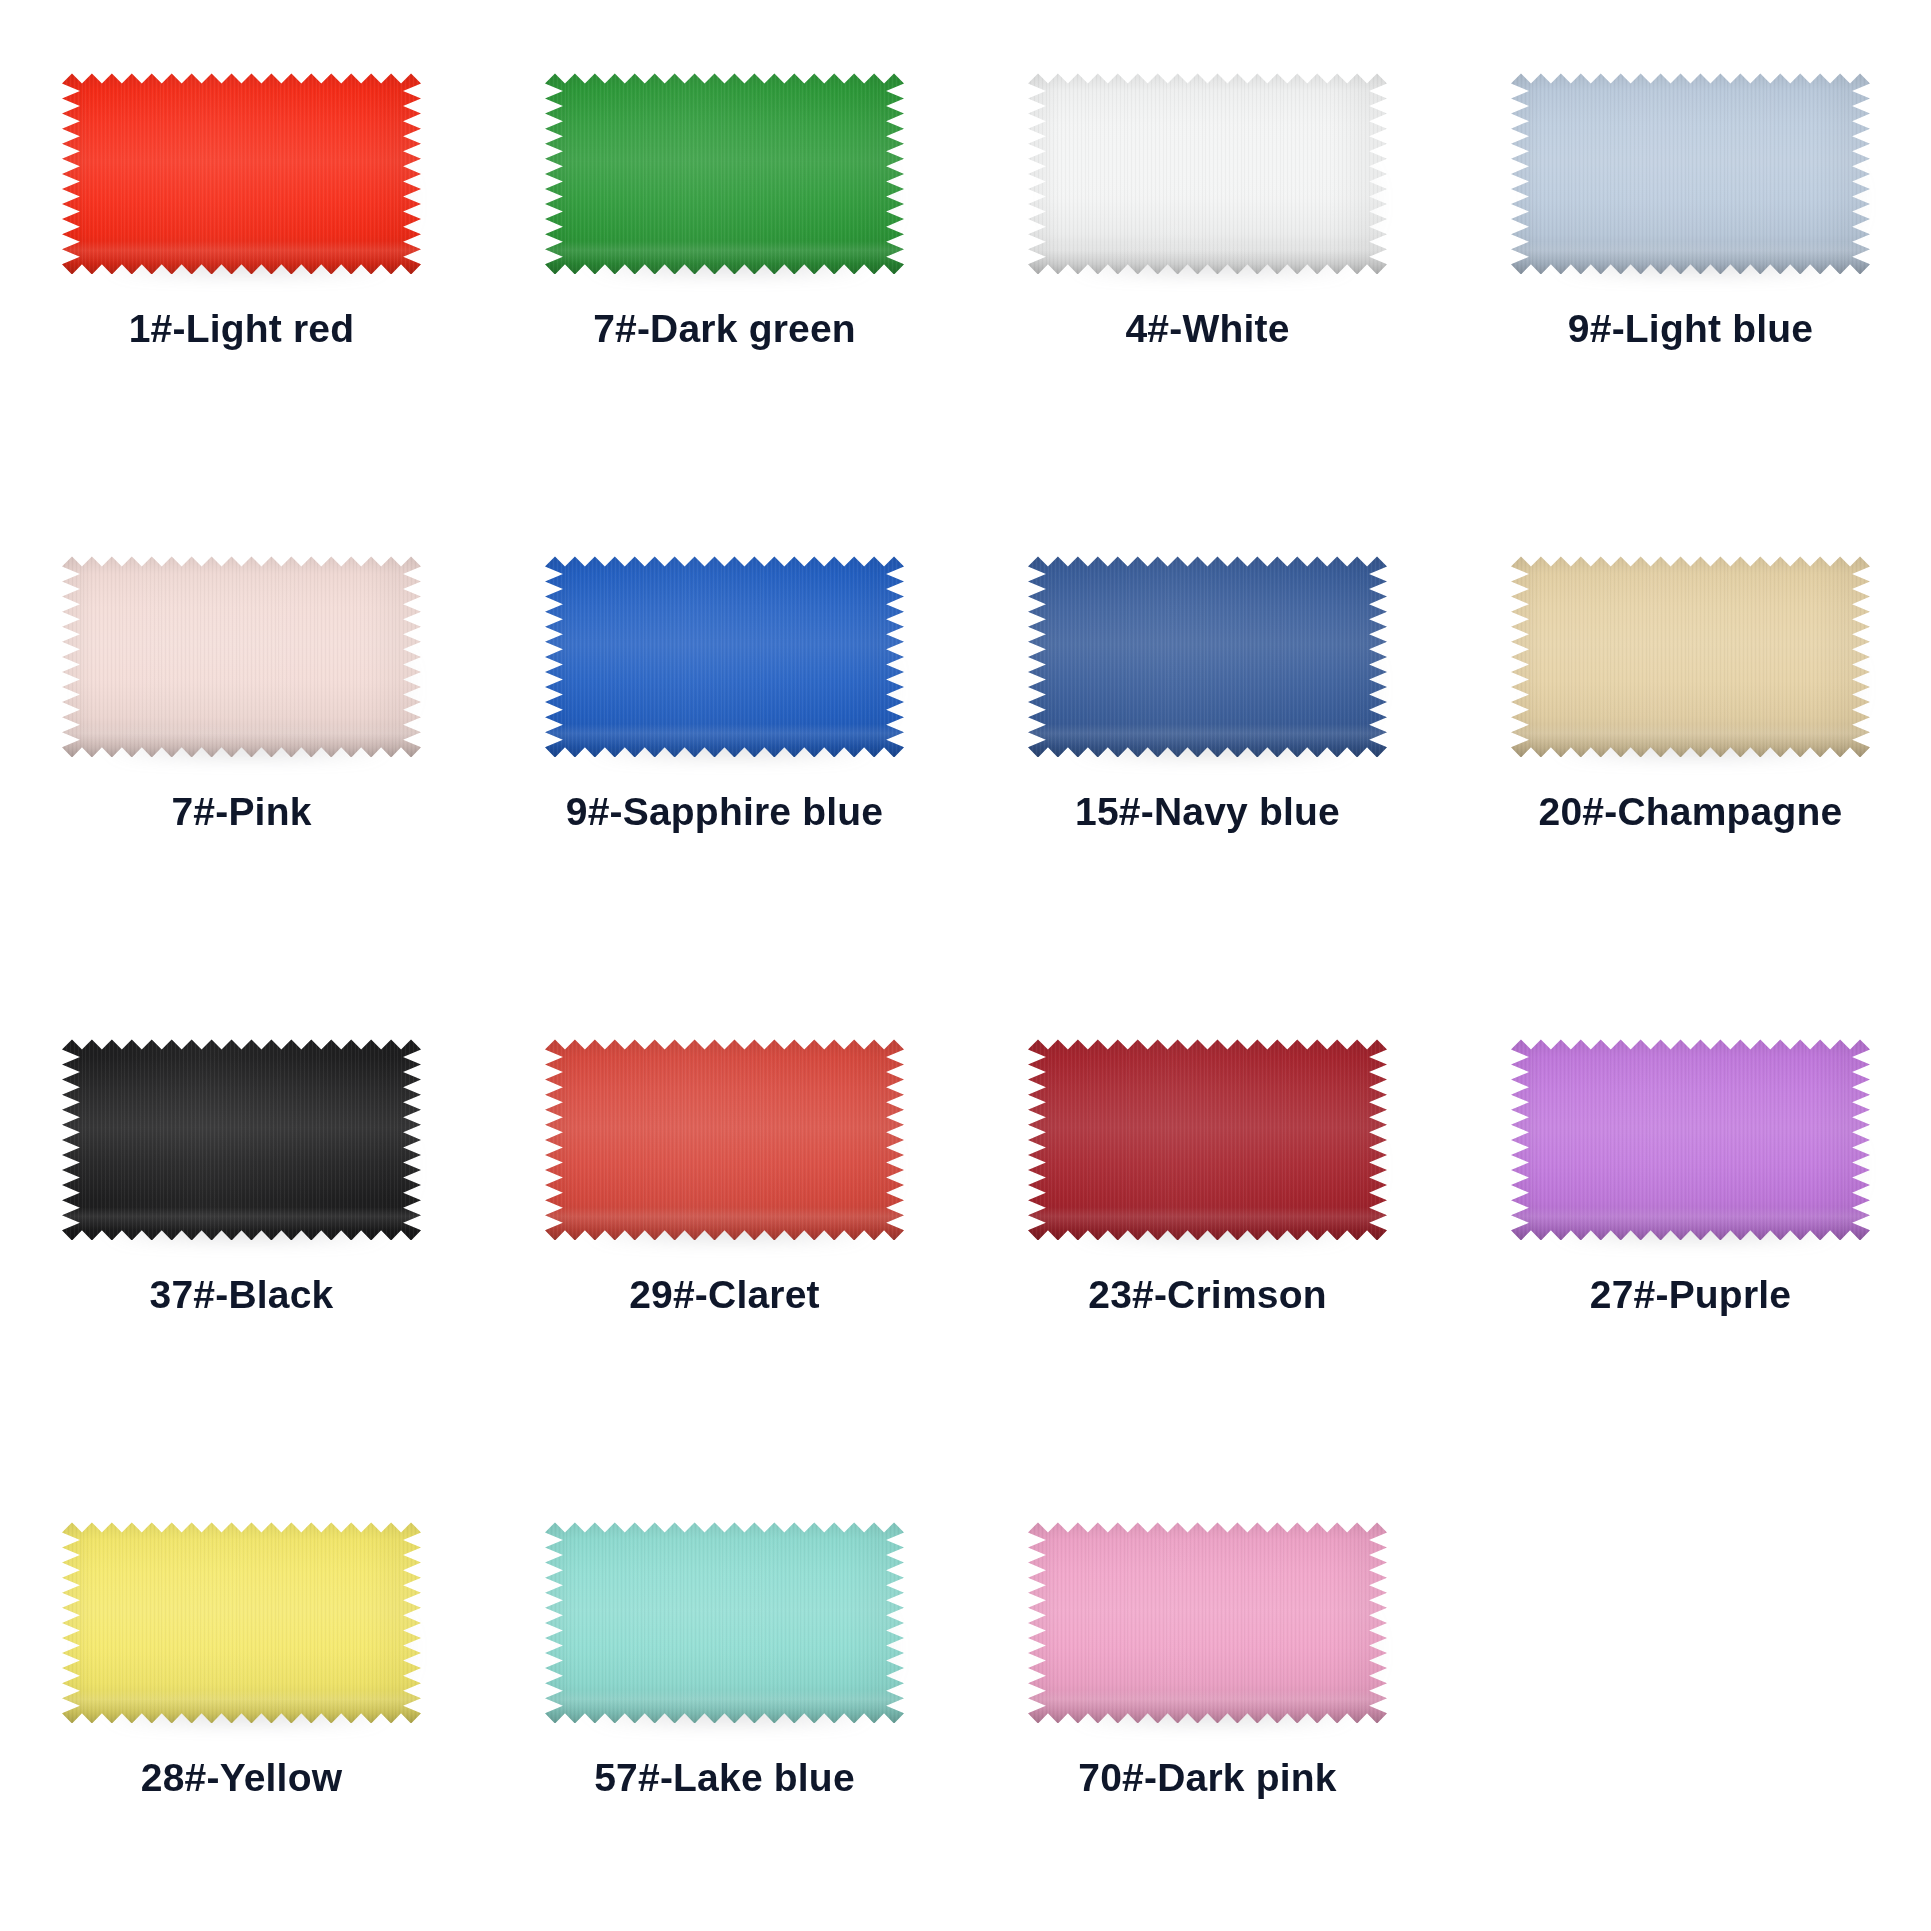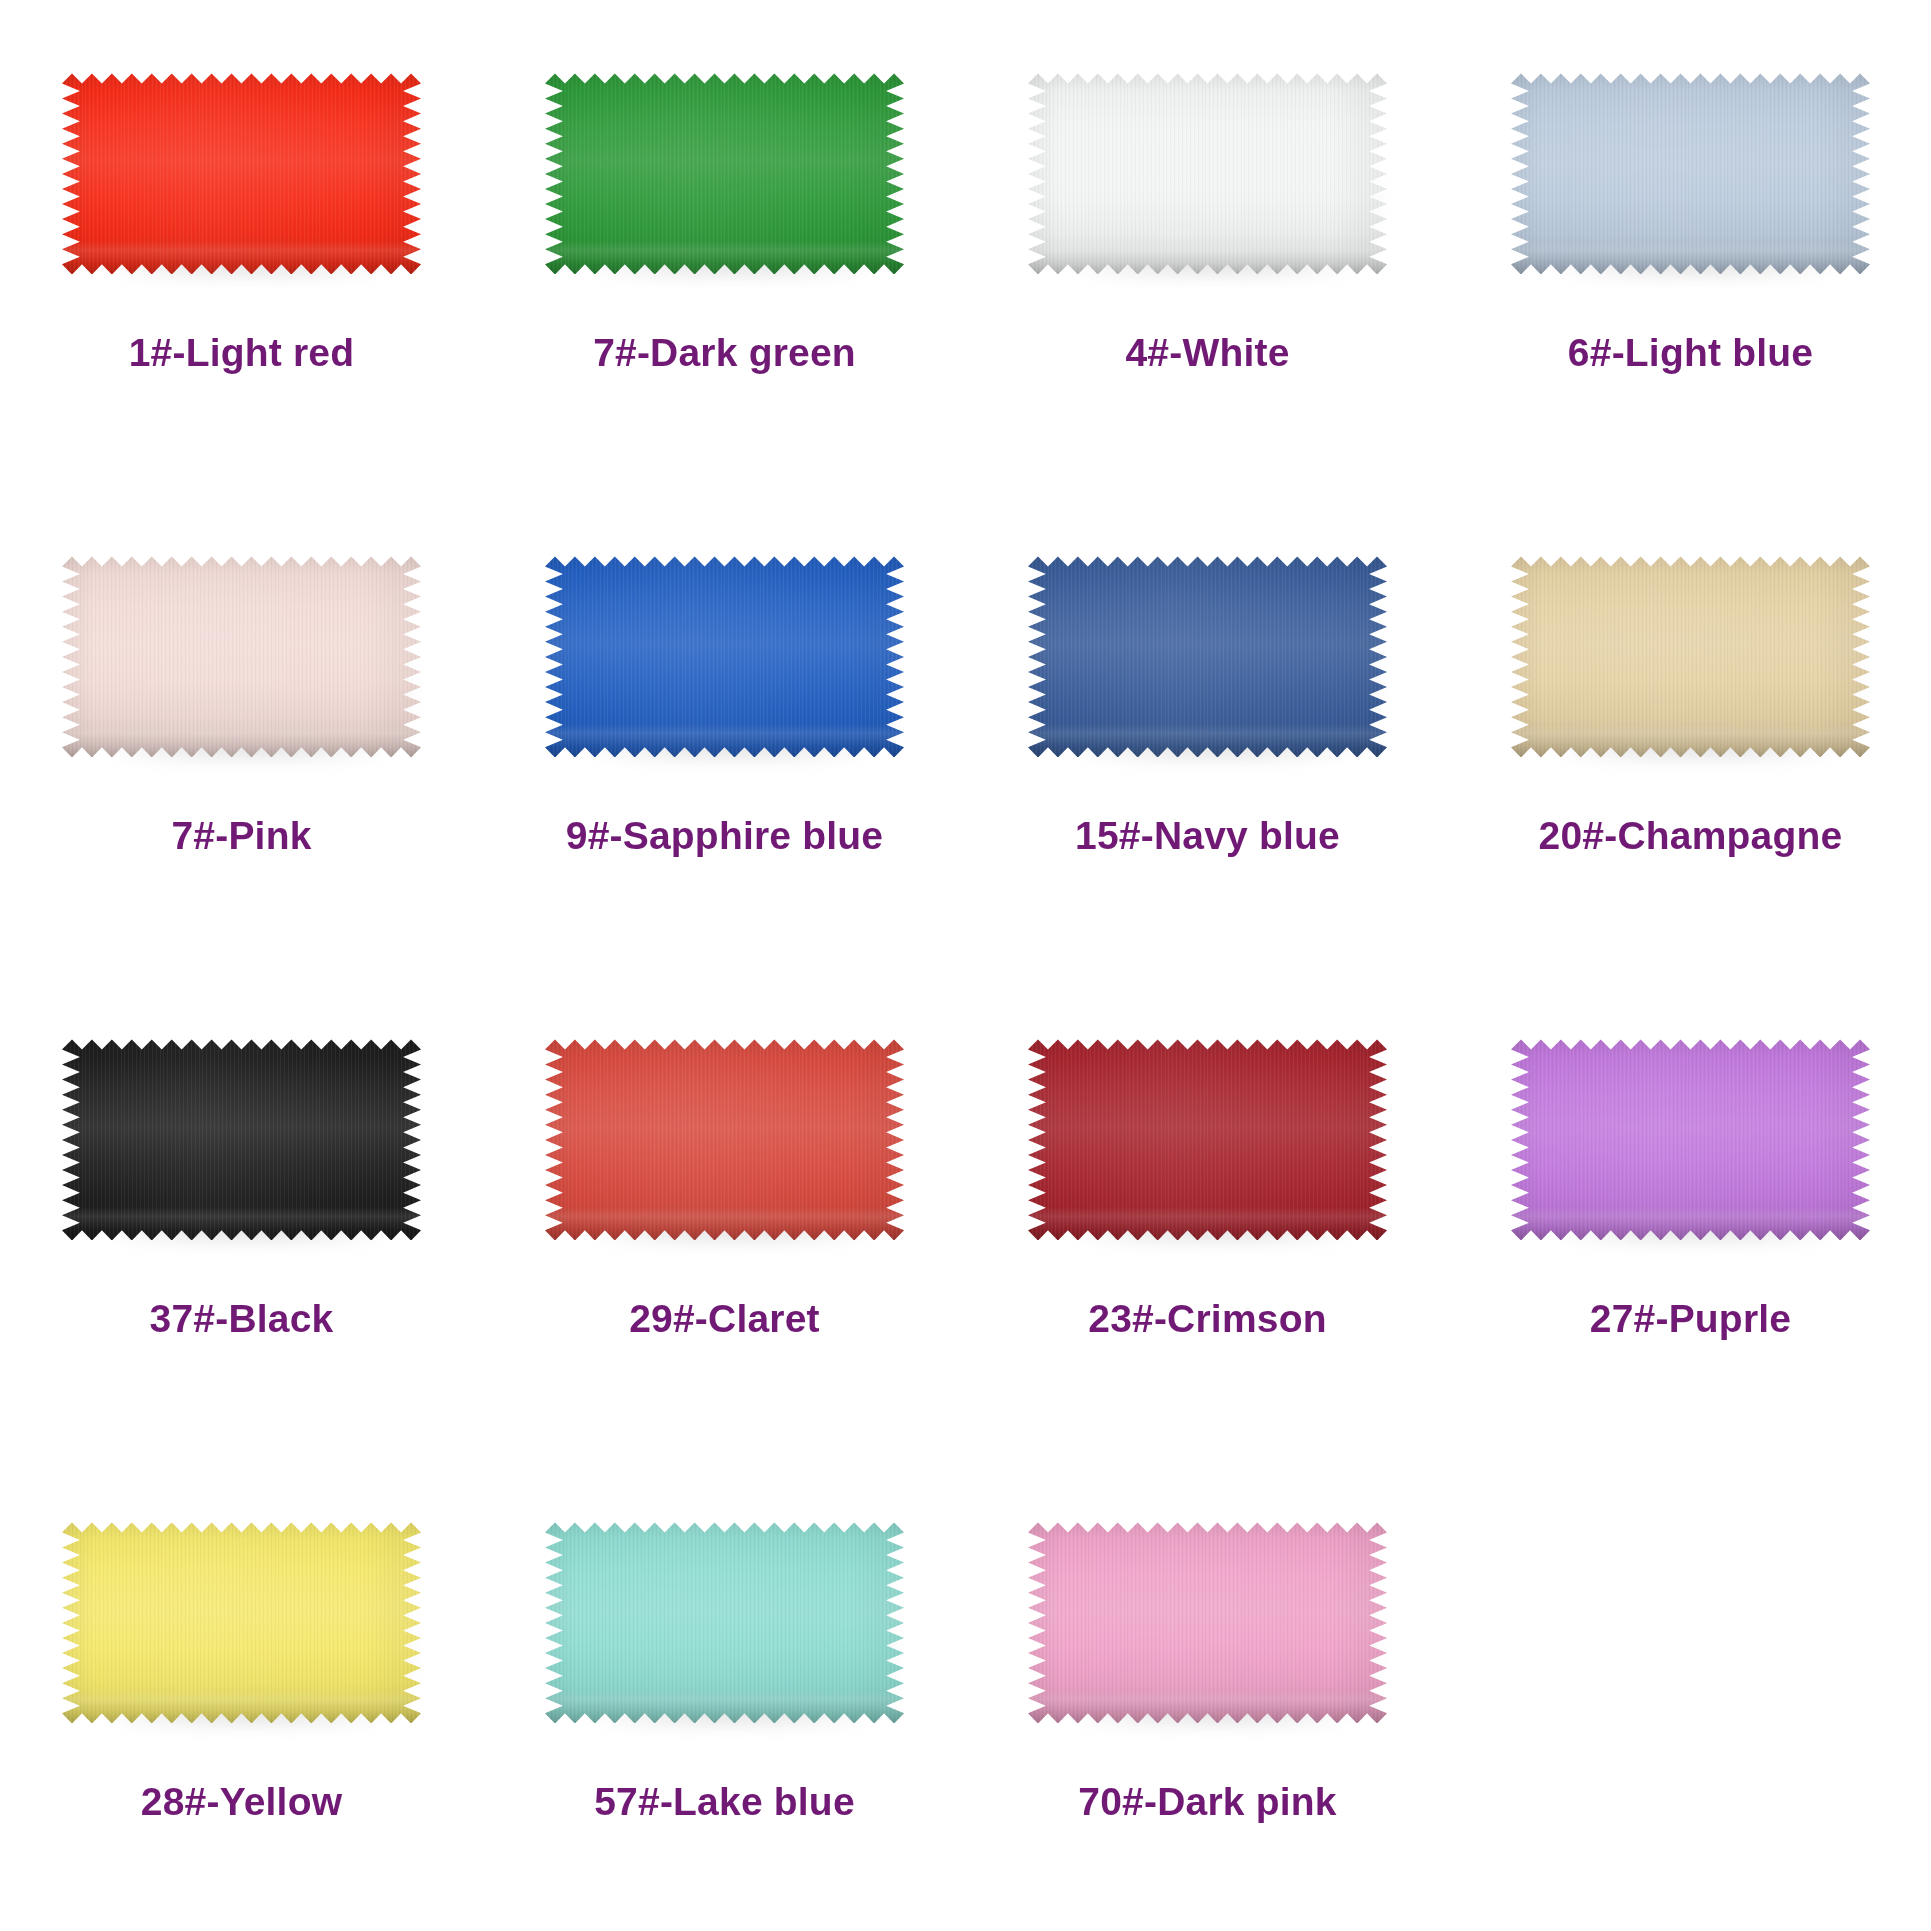--- a/index.html
+++ b/index.html
@@ -124,25 +124,25 @@
     height: 33px;
     background: linear-gradient(to bottom,
         rgba(255,255,255,0.00) 0%,
         rgba(255,255,255,0.10) 28%,
         rgba(0,0,0,0.05) 70%,
         rgba(0,0,0,0.14) 100%);
   }
 
   
   .chip-label {
-    margin-top: 58px;
+    margin-top: 34px;
     font-size: 39px;
     line-height: 1.1;
     font-weight: 600;
-    color: #701a75;
+    color: #0f172a;
     text-align: center;
     letter-spacing: 0.2px;
     white-space: nowrap;
     font-family: "Liberation Sans", "DejaVu Sans", sans-serif;
   }
 
   .defs-svg {
     position: absolute;
     width: 0;
     height: 0;
@@ -236,21 +236,21 @@
       <div class="chip-wrap">
         <div class="chip-shadow"></div>
         <div class="chip">
           <div class="chip-base" style="background: rgb(188, 204, 222);"></div>
           <div class="chip-sheen"></div>
           <div class="chip-vig"></div>
           <div class="chip-weave"></div>
           <div class="chip-fold"></div>
         </div>
       </div>
-      <div class="chip-label">6#-Light blue</div>
+      <div class="chip-label">9#-Light blue</div>
     </div>
     <div class="swatch-cell">
       <div class="chip-wrap">
         <div class="chip-shadow"></div>
         <div class="chip">
           <div class="chip-base" style="background: rgb(243, 220, 215);"></div>
           <div class="chip-sheen"></div>
           <div class="chip-vig"></div>
           <div class="chip-weave"></div>
           <div class="chip-fold"></div>

